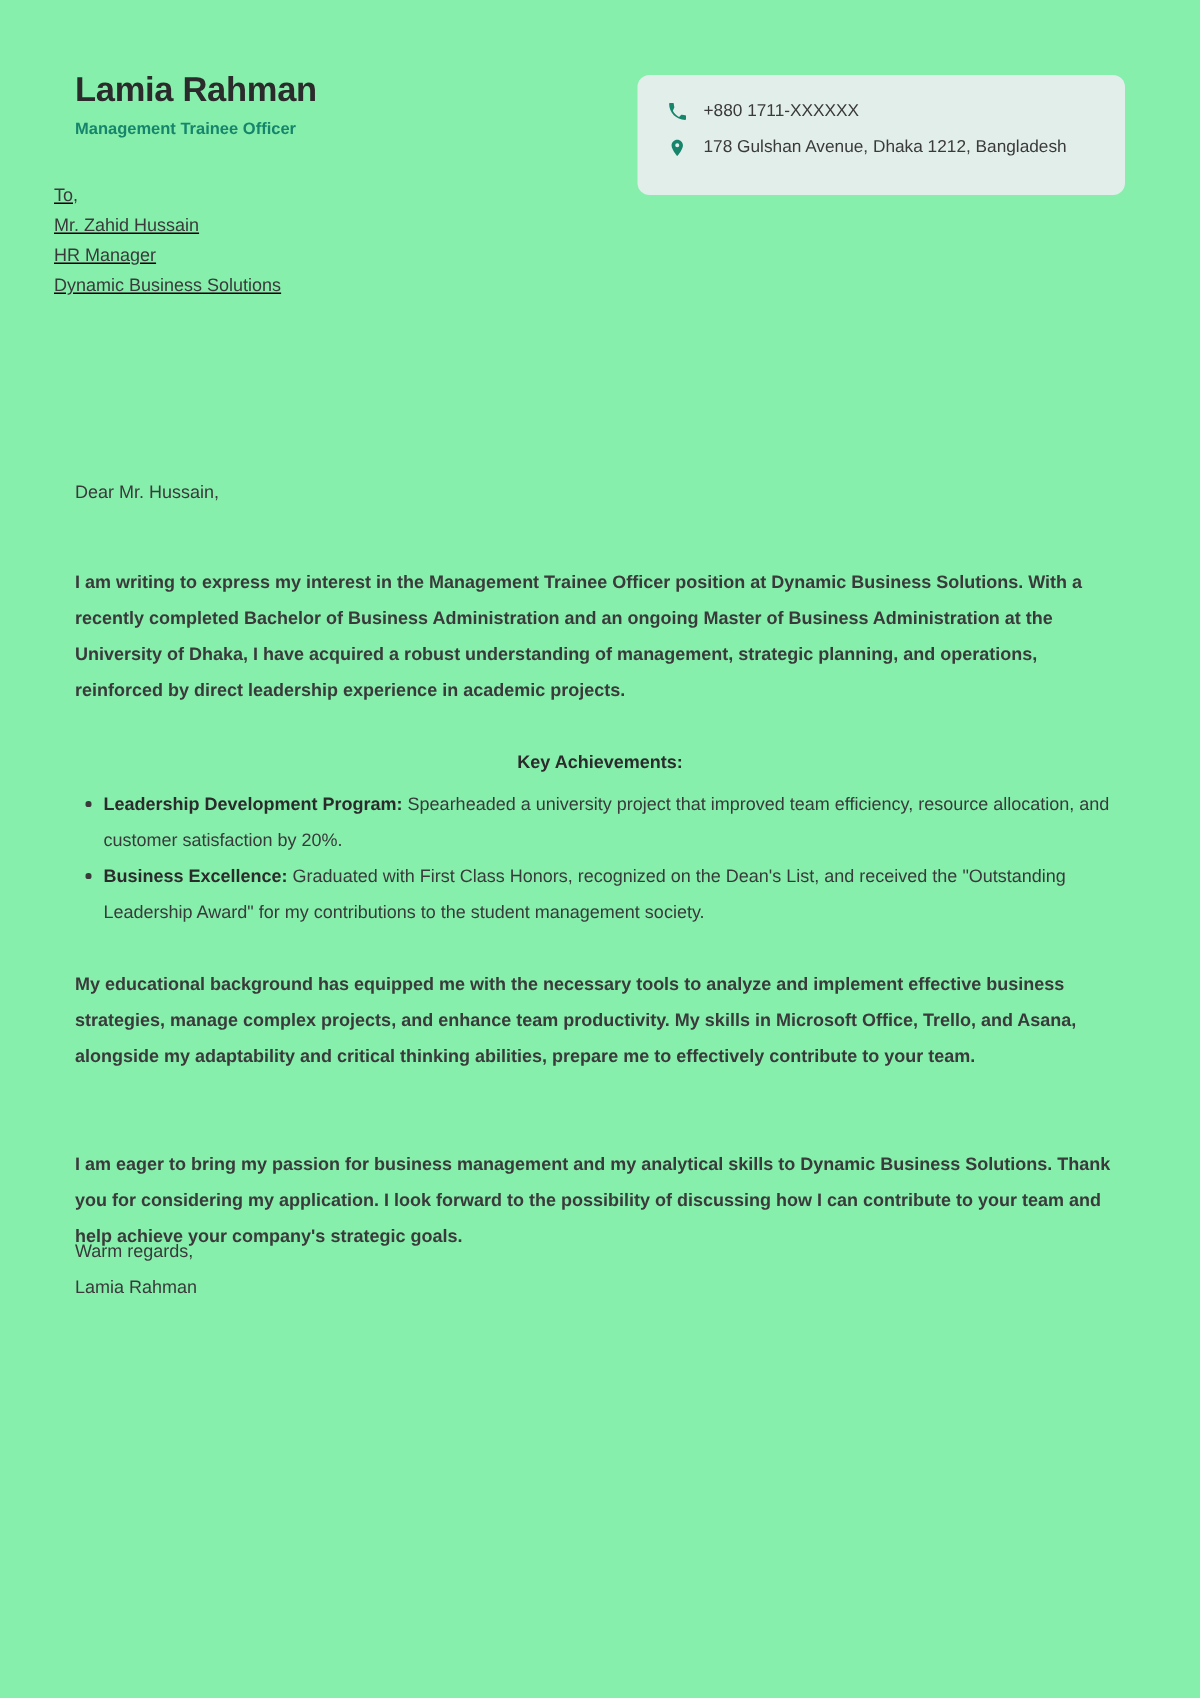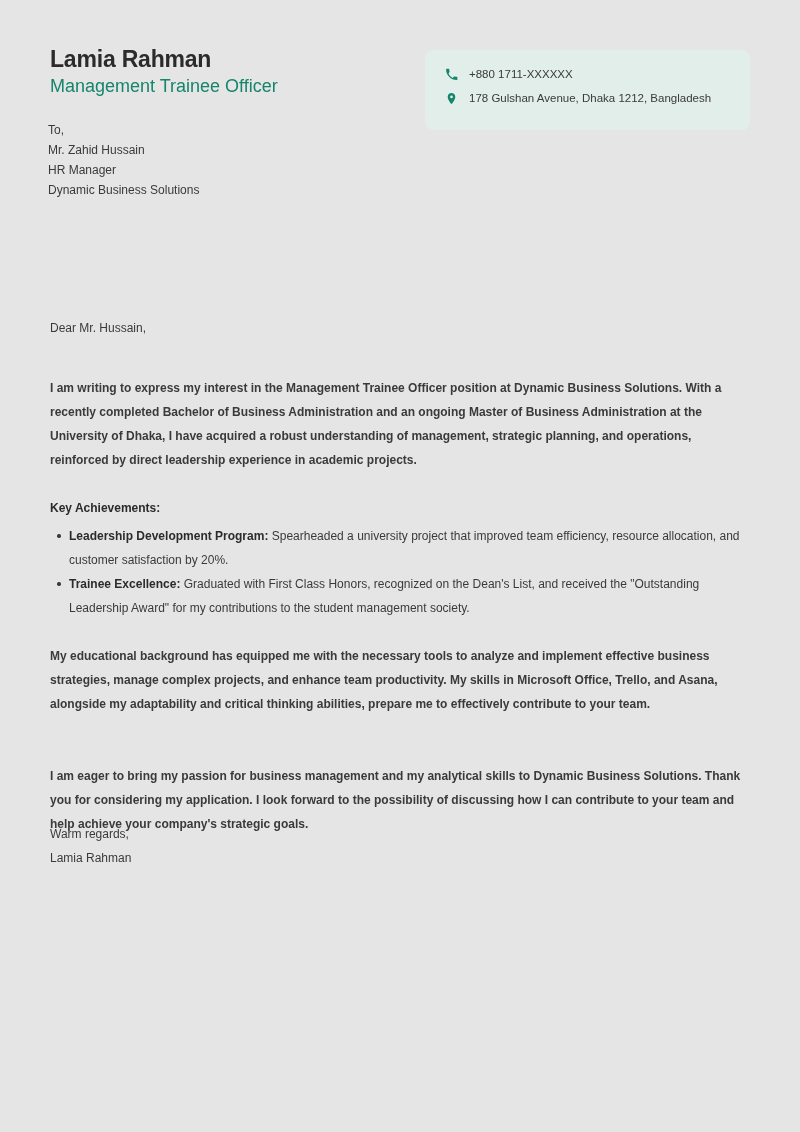--- a/index.html
+++ b/index.html
@@ -9,21 +9,21 @@
     background: #ffffff;
   }
   body {
     font-family: "Liberation Sans", sans-serif;
     -webkit-font-smoothing: antialiased;
   }
   .page {
     position: relative;
     width: 800px;
     height: 1132px;
-    background: #e5e5e5;
+    background: #86efac;
     overflow: hidden;
     box-sizing: border-box;
   }
 
   
   .header {
     position: absolute;
     left: 50px;
     top: 45px;
     right: 50px;
@@ -38,22 +38,22 @@
   .name {
     font-size: 23px;
     font-weight: bold;
     color: #2b2b2b;
     letter-spacing: -0.2px;
     line-height: 28px;
     margin: 0;
     white-space: nowrap;
   }
   .job-title {
-    font-size: 18px;
-    font-weight: normal;
+    font-size: 11px;
+    font-weight: bold;
     color: #16856b;
     line-height: 18px;
     margin-top: 4px;
     white-space: nowrap;
   }
 
   
   .contact-card {
     position: absolute;
     left: 375px;
@@ -83,23 +83,24 @@
   .contact-text {
     font-size: 11.5px;
     color: #3a3a3a;
     line-height: 16px;
     white-space: nowrap;
   }
 
   
   .recipient {
     position: absolute;
-    left: 48px;
+    left: 36px;
     top: 120px;
     width: 420px;
+    text-decoration: underline;
   }
   .recipient-line {
     font-size: 12px;
     color: #3a3a3a;
     line-height: 20px;
     white-space: nowrap;
   }
 
   
   .body-wrap {
@@ -122,20 +123,21 @@
     margin: 0 0 24px 0;
     text-align: left;
     font-weight: bold;
   }
   .section-heading {
     font-size: 12px;
     font-weight: bold;
     color: #2b2b2b;
     line-height: 24px;
     margin: 0 0 4px 0;
+    text-align: center;
   }
   ul.achievements {
     list-style: none;
     margin: 0 0 24px 0;
     padding: 0;
   }
   ul.achievements li {
     position: relative;
     padding-left: 19px;
     font-size: 12px;
@@ -222,21 +224,21 @@
 
     <p class="para">I am writing to express my interest in the Management Trainee Officer position at Dynamic Business Solutions. With a recently completed Bachelor of Business Administration and an ongoing Master of Business Administration at the University of Dhaka, I have acquired a robust understanding of management, strategic planning, and operations, reinforced by direct leadership experience in academic projects.</p>
 
     <div class="section-heading">Key Achievements:</div>
 
     <ul class="achievements">
       <li>
         <b>Leadership Development Program:</b><span> Spearheaded a university project that improved team efficiency, resource allocation, and customer satisfaction by 20%.</span>
       </li>
       <li>
-        <b>Trainee Excellence:</b><span> Graduated with First Class Honors, recognized on the Dean's List, and received the "Outstanding Leadership Award" for my contributions to the student management society.</span>
+        <b>Business Excellence:</b><span> Graduated with First Class Honors, recognized on the Dean's List, and received the "Outstanding Leadership Award" for my contributions to the student management society.</span>
       </li>
     </ul>
 
     <p class="para">My educational background has equipped me with the necessary tools to analyze and implement effective business strategies, manage complex projects, and enhance team productivity. My skills in Microsoft Office, Trello, and Asana, alongside my adaptability and critical thinking abilities, prepare me to effectively contribute to your team.</p>
 
     <div class="spacer-para"></div>
 
     <p class="para">I am eager to bring my passion for business management and my analytical skills to Dynamic Business Solutions. Thank you for considering my application. I look forward to the possibility of discussing how I can contribute to your team and help achieve your company's strategic goals.</p>
   </div>
 

